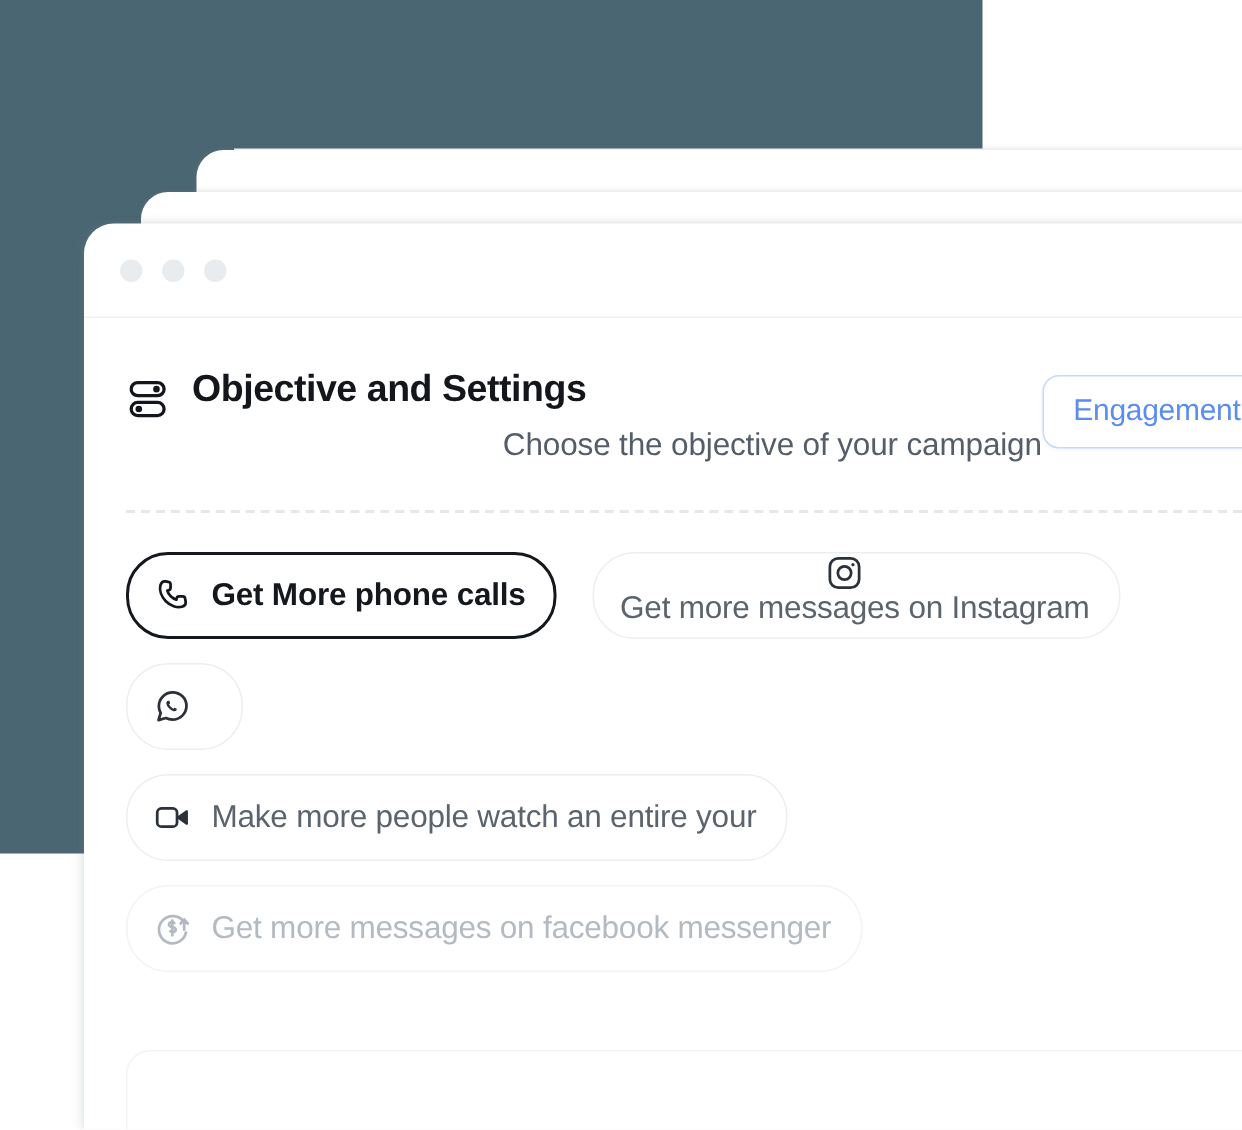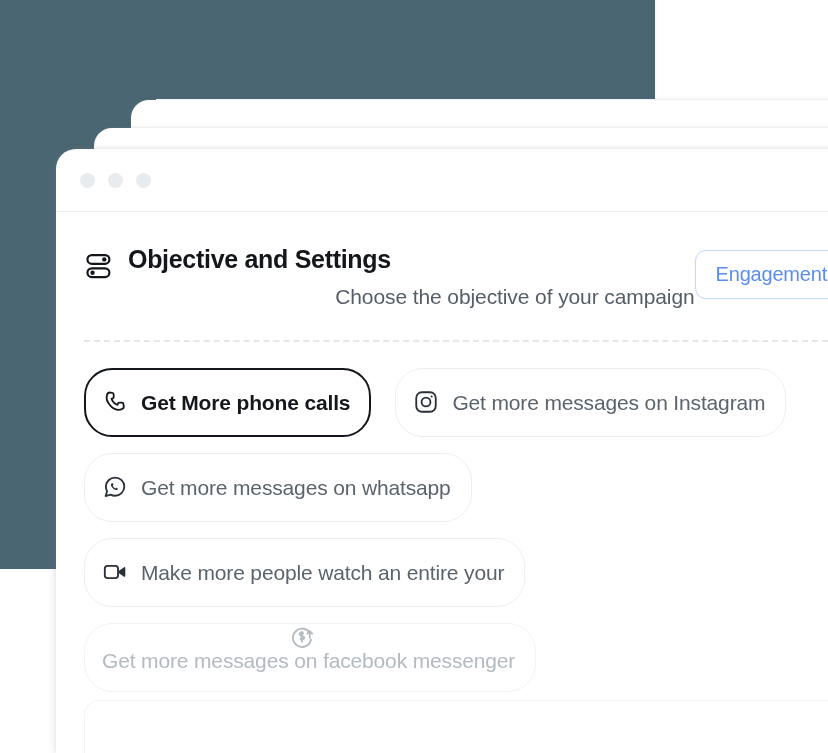--- a/index.html
+++ b/index.html
@@ -150,21 +150,21 @@
   }
   .opt-row {
     display: flex;
     align-items: center;
     margin-bottom: 16px;
   }
   .chip {
     display: inline-flex;
     align-items: center;
     box-sizing: border-box;
-    height: 69px;
+    height: 58px;
     padding: 0 20px 0 17px;
     border-radius: 28px;
     border: 1px solid #eceff1;
     background: #ffffff;
     white-space: nowrap;
   }
   .chip .chip-icon {
     flex: 0 0 auto;
     width: 26px;
     height: 26px;
@@ -184,26 +184,26 @@
   .chip.selected .chip-label {
     color: #14181c;
     font-weight: bold;
   }
   .chip.selected .chip-icon { color: #14181c; }
   
   .chip.normal { border-color: #eceef0; }
   .chip.normal .chip-label { color: #5b646d; }
   .chip.normal .chip-icon { color: #2b3138; }
   
-  .chip.faded { border-color: #f1f3f4; flex-direction: column; }
+  .chip.faded { border-color: #f1f3f4; }
   .chip.faded .chip-label { color: #b3bac1; }
   .chip.faded .chip-icon { color: #b3bac1; }
 
   
-  #opt-row-1 .chip + .chip { margin-left: 24px; }
+  #opt-row-1 .chip + .chip { margin-left: 24px; flex-direction: column; }
 
   
   #bottom-panel {
     position: absolute;
     left: 28px;
     top: 551px;
     right: -10px;
     height: 70px;
     border: 1px solid #f1f3f5;
     border-bottom: none;
@@ -276,21 +276,20 @@
 
     <div class="opt-row">
 
       <div class="chip normal">
         <span class="chip-icon">
           <svg viewBox="0 0 24 24" width="26" height="26" fill="none" stroke="currentColor" stroke-width="1.7" stroke-linecap="round" stroke-linejoin="round">
             <path d="M20.6 11.6 C20.6 16.3 16.7 20.1 12 20.1 c-1.5 0-2.9-0.4-4.1-1 l-4.5 1.3 1.3-4.4 c-0.7-1.2-1.1-2.6-1.1-4.2 0-4.7 3.8-8.5 8.5-8.5 s8.5 3.7 8.5 8.3 z"></path>
             <path d="M9.4 8.5 c-0.4 0-0.8 0.2-1 0.6 -0.4 0.8-0.2 1.9 0.6 3 0.9 1.2 2 2.1 3.3 2.6 0.9 0.3 1.7 0.2 2.1-0.3 0.2-0.3 0.3-0.7 0.2-1 l-0.9-0.5 c-0.3-0.2-0.6-0.1-0.8 0.1 l-0.4 0.4 c-0.6-0.3-1.1-0.7-1.6-1.2 -0.4-0.5-0.8-1-1-1.6 l0.4-0.3 c0.2-0.2 0.3-0.5 0.2-0.8 l-0.4-0.9 z" fill="currentColor" stroke="none"></path>
           </svg>
         </span>
-        <span class="chip-label">Get more messages on whatsapp</span>
       </div>
     </div>
 
     <div class="opt-row">
 
       <div class="chip normal">
         <span class="chip-icon">
           <svg viewBox="0 0 24 24" width="26" height="26" fill="none" stroke="currentColor" stroke-width="1.7" stroke-linecap="round" stroke-linejoin="round">
             <rect x="2.6" y="6.4" width="12.2" height="11.2" rx="2.6"></rect>
             <path d="M15 11.4 L20.4 7.6 c0.5-0.3 1.1 0 1.1 0.6 l0 7.6 c0 0.6-0.6 0.9-1.1 0.6 L15 12.6 z" fill="currentColor" stroke="none"></path>

